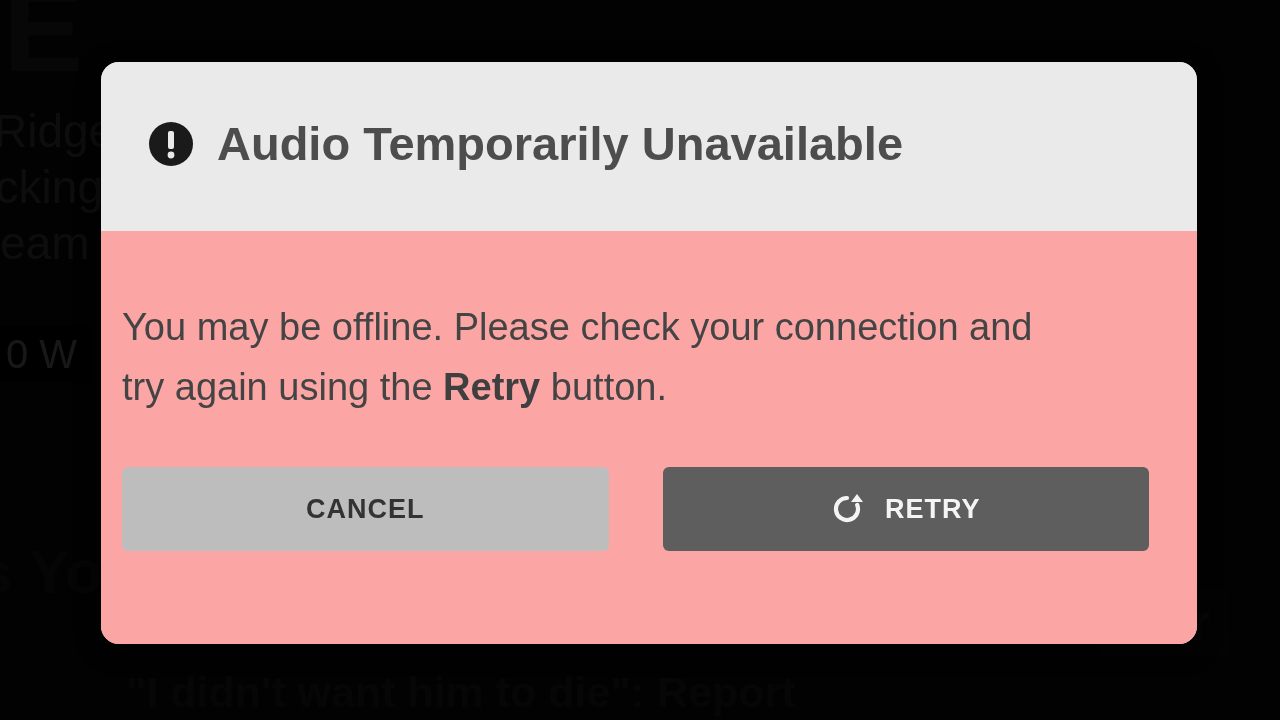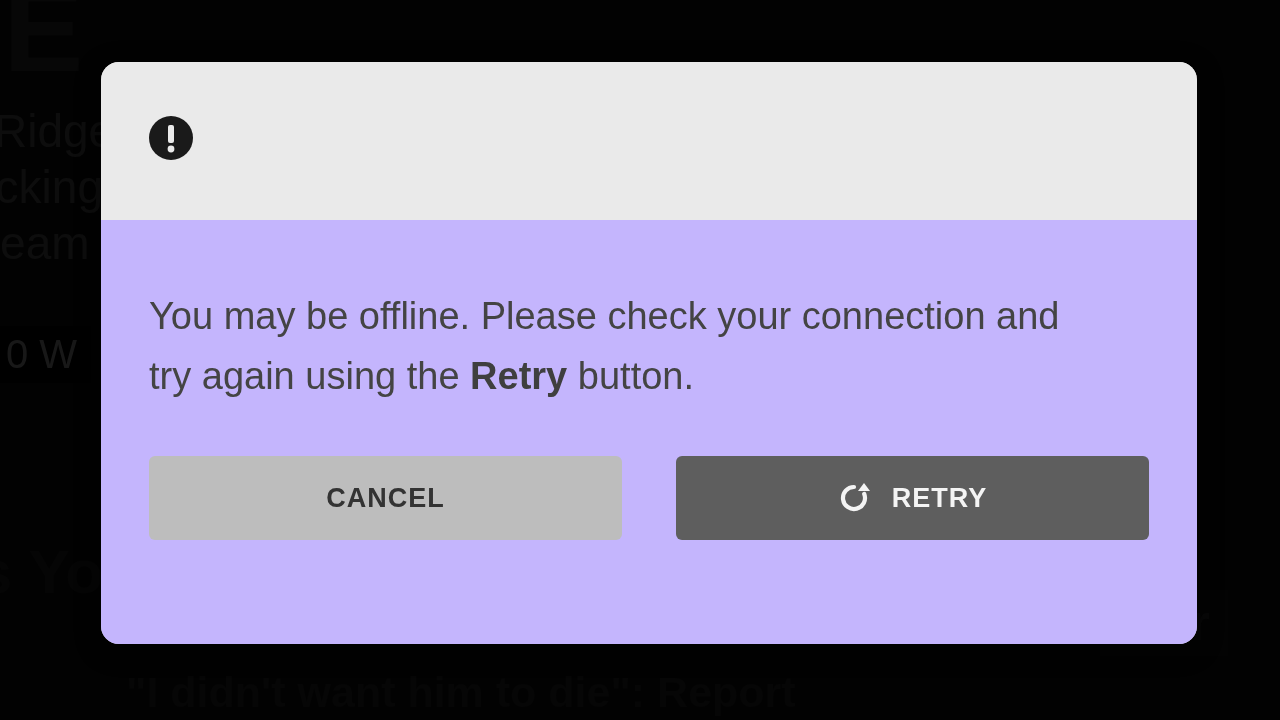--- a/index.html
+++ b/index.html
@@ -54,22 +54,22 @@
       position: relative;
     }
     .alert-icon svg { width: 100%; height: 100%; }
     .modal-title {
       font-size: 47px;
       font-weight: 800;
       color: #4d4d4d;
       letter-spacing: 0px;
     }
     .modal-body {
-      background: #c4b5fd;
-      padding: 66px 48px 0 48px;
+      background: #fca5a5;
+      padding: 66px 48px 0 21px;
       flex: 1;
       display: flex;
       flex-direction: column;
     }
     .modal-message {
       font-size: 38px;
       line-height: 1.58;
       color: #444;
       font-weight: 400;
       max-width: 940px;
@@ -127,20 +127,21 @@
 
 <div class="modal">
   <div class="modal-header">
     <span class="alert-icon">
       <svg viewBox="0 0 44 44">
         <circle cx="22" cy="22" r="22" fill="#1a1a1a"></circle>
         <rect x="19" y="9" width="6" height="18" rx="2" fill="#eaeaea"></rect>
         <circle cx="22" cy="33" r="3.4" fill="#eaeaea"></circle>
       </svg>
     </span>
+    <h1 class="modal-title">Audio Temporarily Unavailable</h1>
   </div>
   <div class="modal-body">
     <p class="modal-message">
       <span>You may be offline. Please check your connection and try again using the </span><b>Retry</b><span> button.</span>
     </p>
     <div class="modal-actions">
       <button class="btn btn-cancel">
         <span>CANCEL</span>
       </button>
       <button class="btn btn-retry">

